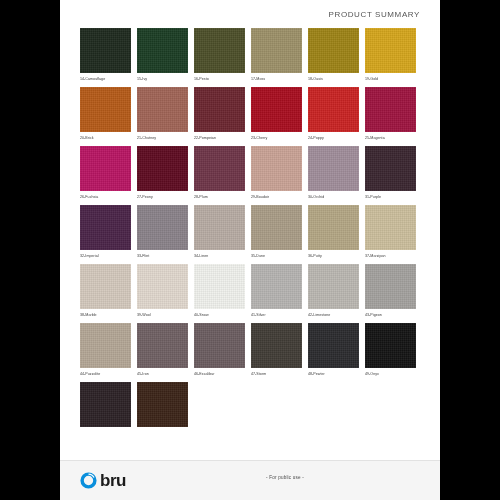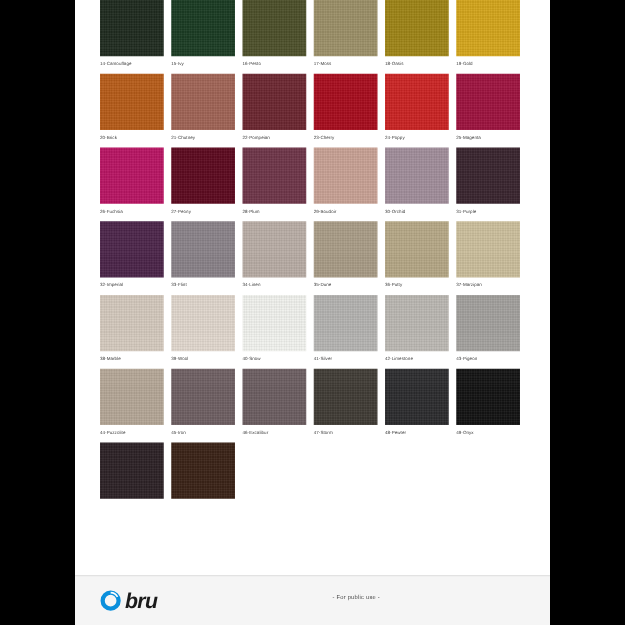--- a/index.html
+++ b/index.html
@@ -88,21 +88,20 @@
     display: flex;
     align-items: center;
     padding: 0 20px;
     box-sizing: border-box;
     position: relative;
   }
   #brand {
     display: flex;
     align-items: center;
     gap: 3px;
-    font-style: italic;
   }
   #brand-mark {
     width: 17px;
     height: 17px;
     display: block;
   }
   #brand-text {
     font-size: 17px;
     font-weight: bold;
     color: #1b1b1b;
@@ -119,20 +118,23 @@
     letter-spacing: 0.2px;
     top: 14px;
     padding-left: 70px;
   }
 </style>
 </head>
 <body>
 
 <div id="sheet">
 
+  <div id="sheet-header">
+    <h1 id="doc-title">PRODUCT SUMMARY</h1>
+  </div>
 
   <div id="swatch-area">
       <div class="swatch-row">
         <div class="swatch-cell">
           <div class="swatch-chip" style="background: rgb(30, 42, 30);"></div>
           <div class="swatch-label">14-Camouflage</div>
         </div>
         <div class="swatch-cell">
           <div class="swatch-chip" style="background: rgb(27, 61, 36);"></div>
           <div class="swatch-label">15-Ivy</div>

